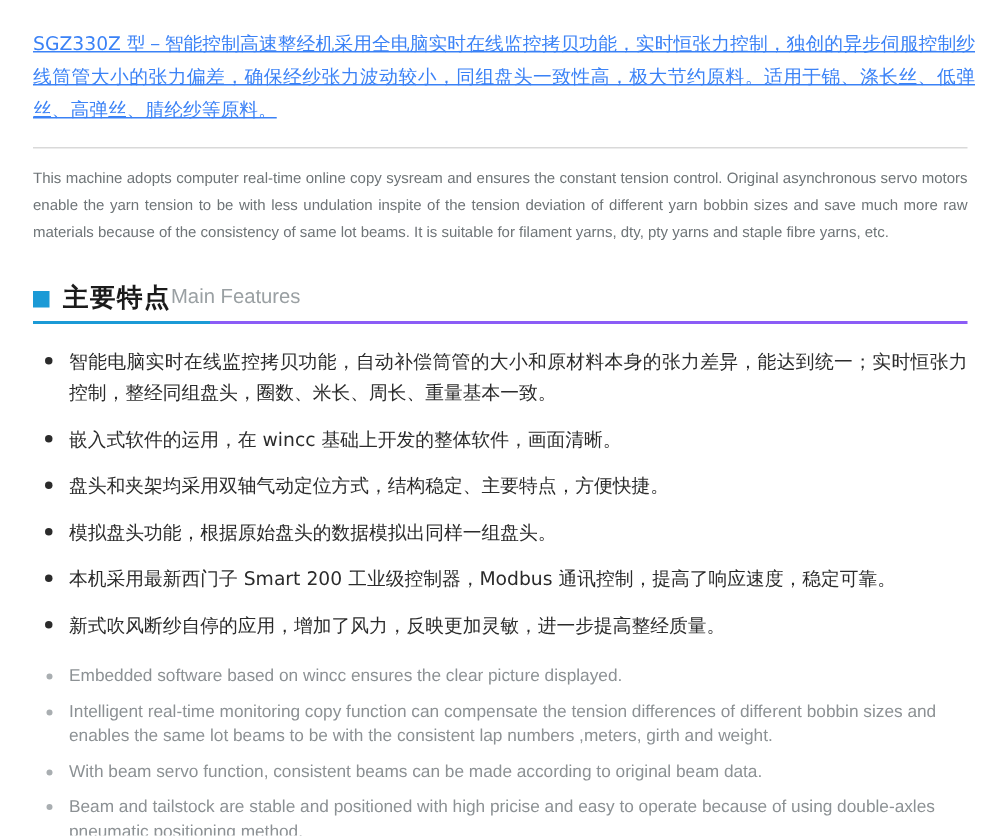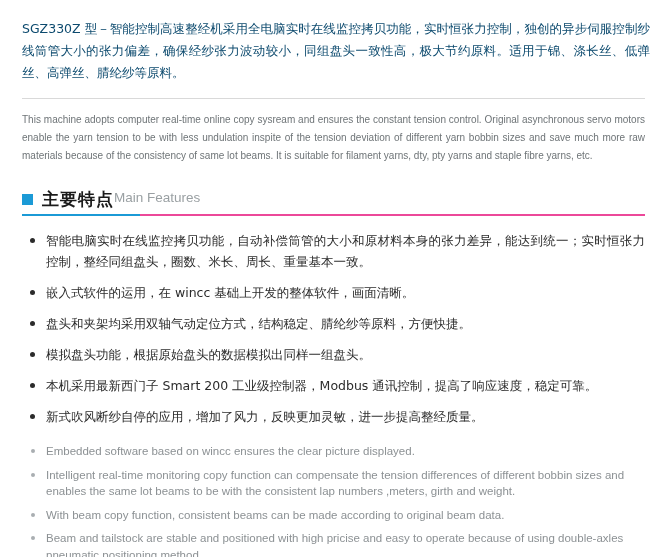--- a/index.html
+++ b/index.html
@@ -20,23 +20,24 @@
     width: 667px;
     height: 557px;
     padding: 0;
   }
 
   
   .intro-cn {
     margin: 18px 17px 0 22px;
     font-size: 12.5px;
     line-height: 22px;
-    color: #0c4a6e;
+    color: #3b82f6;
     text-align: justify;
     font-family: "DejaVu Sans", "Liberation Sans", sans-serif;
+    text-decoration: underline;
   }
 
   
   .divider {
     margin: 14px 22px 0 22px;
     border-top: 1px solid #d9d9d9;
     height: 0;
   }
 
   
@@ -46,21 +47,21 @@
     line-height: 18px;
     color: #6e7477;
     text-align: justify;
   }
 
   
   .section-head {
     margin: 24px 22px 0 22px;
     display: flex;
     align-items: flex-end;
-    border-bottom: 2px solid #ec4899;
+    border-bottom: 2px solid #8b5cf6;
     padding-bottom: 6px;
     position: relative;
   }
   .section-head::after {
     content: "";
     position: absolute;
     left: 0;
     bottom: -2px;
     width: 118px;
     height: 2px;
@@ -156,27 +157,27 @@
 
   <div class="section-head">
     <span class="sq-icon"></span>
     <span class="section-title-cn">主要特点</span>
     <span class="section-title-en">Main Features</span>
   </div>
 
   <ul class="feat-cn">
     <li>智能电脑实时在线监控拷贝功能，自动补偿筒管的大小和原材料本身的张力差异，能达到统一；实时恒张力控制，整经同组盘头，圈数、米长、周长、重量基本一致。</li>
     <li>嵌入式软件的运用，在 wincc 基础上开发的整体软件，画面清晰。</li>
-    <li>盘头和夹架均采用双轴气动定位方式，结构稳定、腈纶纱等原料，方便快捷。</li>
+    <li>盘头和夹架均采用双轴气动定位方式，结构稳定、主要特点，方便快捷。</li>
     <li>模拟盘头功能，根据原始盘头的数据模拟出同样一组盘头。</li>
     <li>本机采用最新西门子 Smart 200 工业级控制器，Modbus 通讯控制，提高了响应速度，稳定可靠。</li>
     <li>新式吹风断纱自停的应用，增加了风力，反映更加灵敏，进一步提高整经质量。</li>
   </ul>
 
   <ul class="feat-en">
     <li>Embedded software based on wincc ensures the clear picture displayed.</li>
     <li>Intelligent real-time monitoring copy function can compensate the tension differences of different bobbin sizes and enables the same lot beams to be with the consistent lap numbers ,meters, girth and weight.</li>
-    <li>With beam copy function, consistent beams can be made according to original beam data.</li>
+    <li>With beam servo function, consistent beams can be made according to original beam data.</li>
     <li>Beam and tailstock are stable and positioned with high pricise and easy to operate because of using double-axles pneumatic positioning method.</li>
 
   </ul>
 
 </div>
 
 </body></html>

